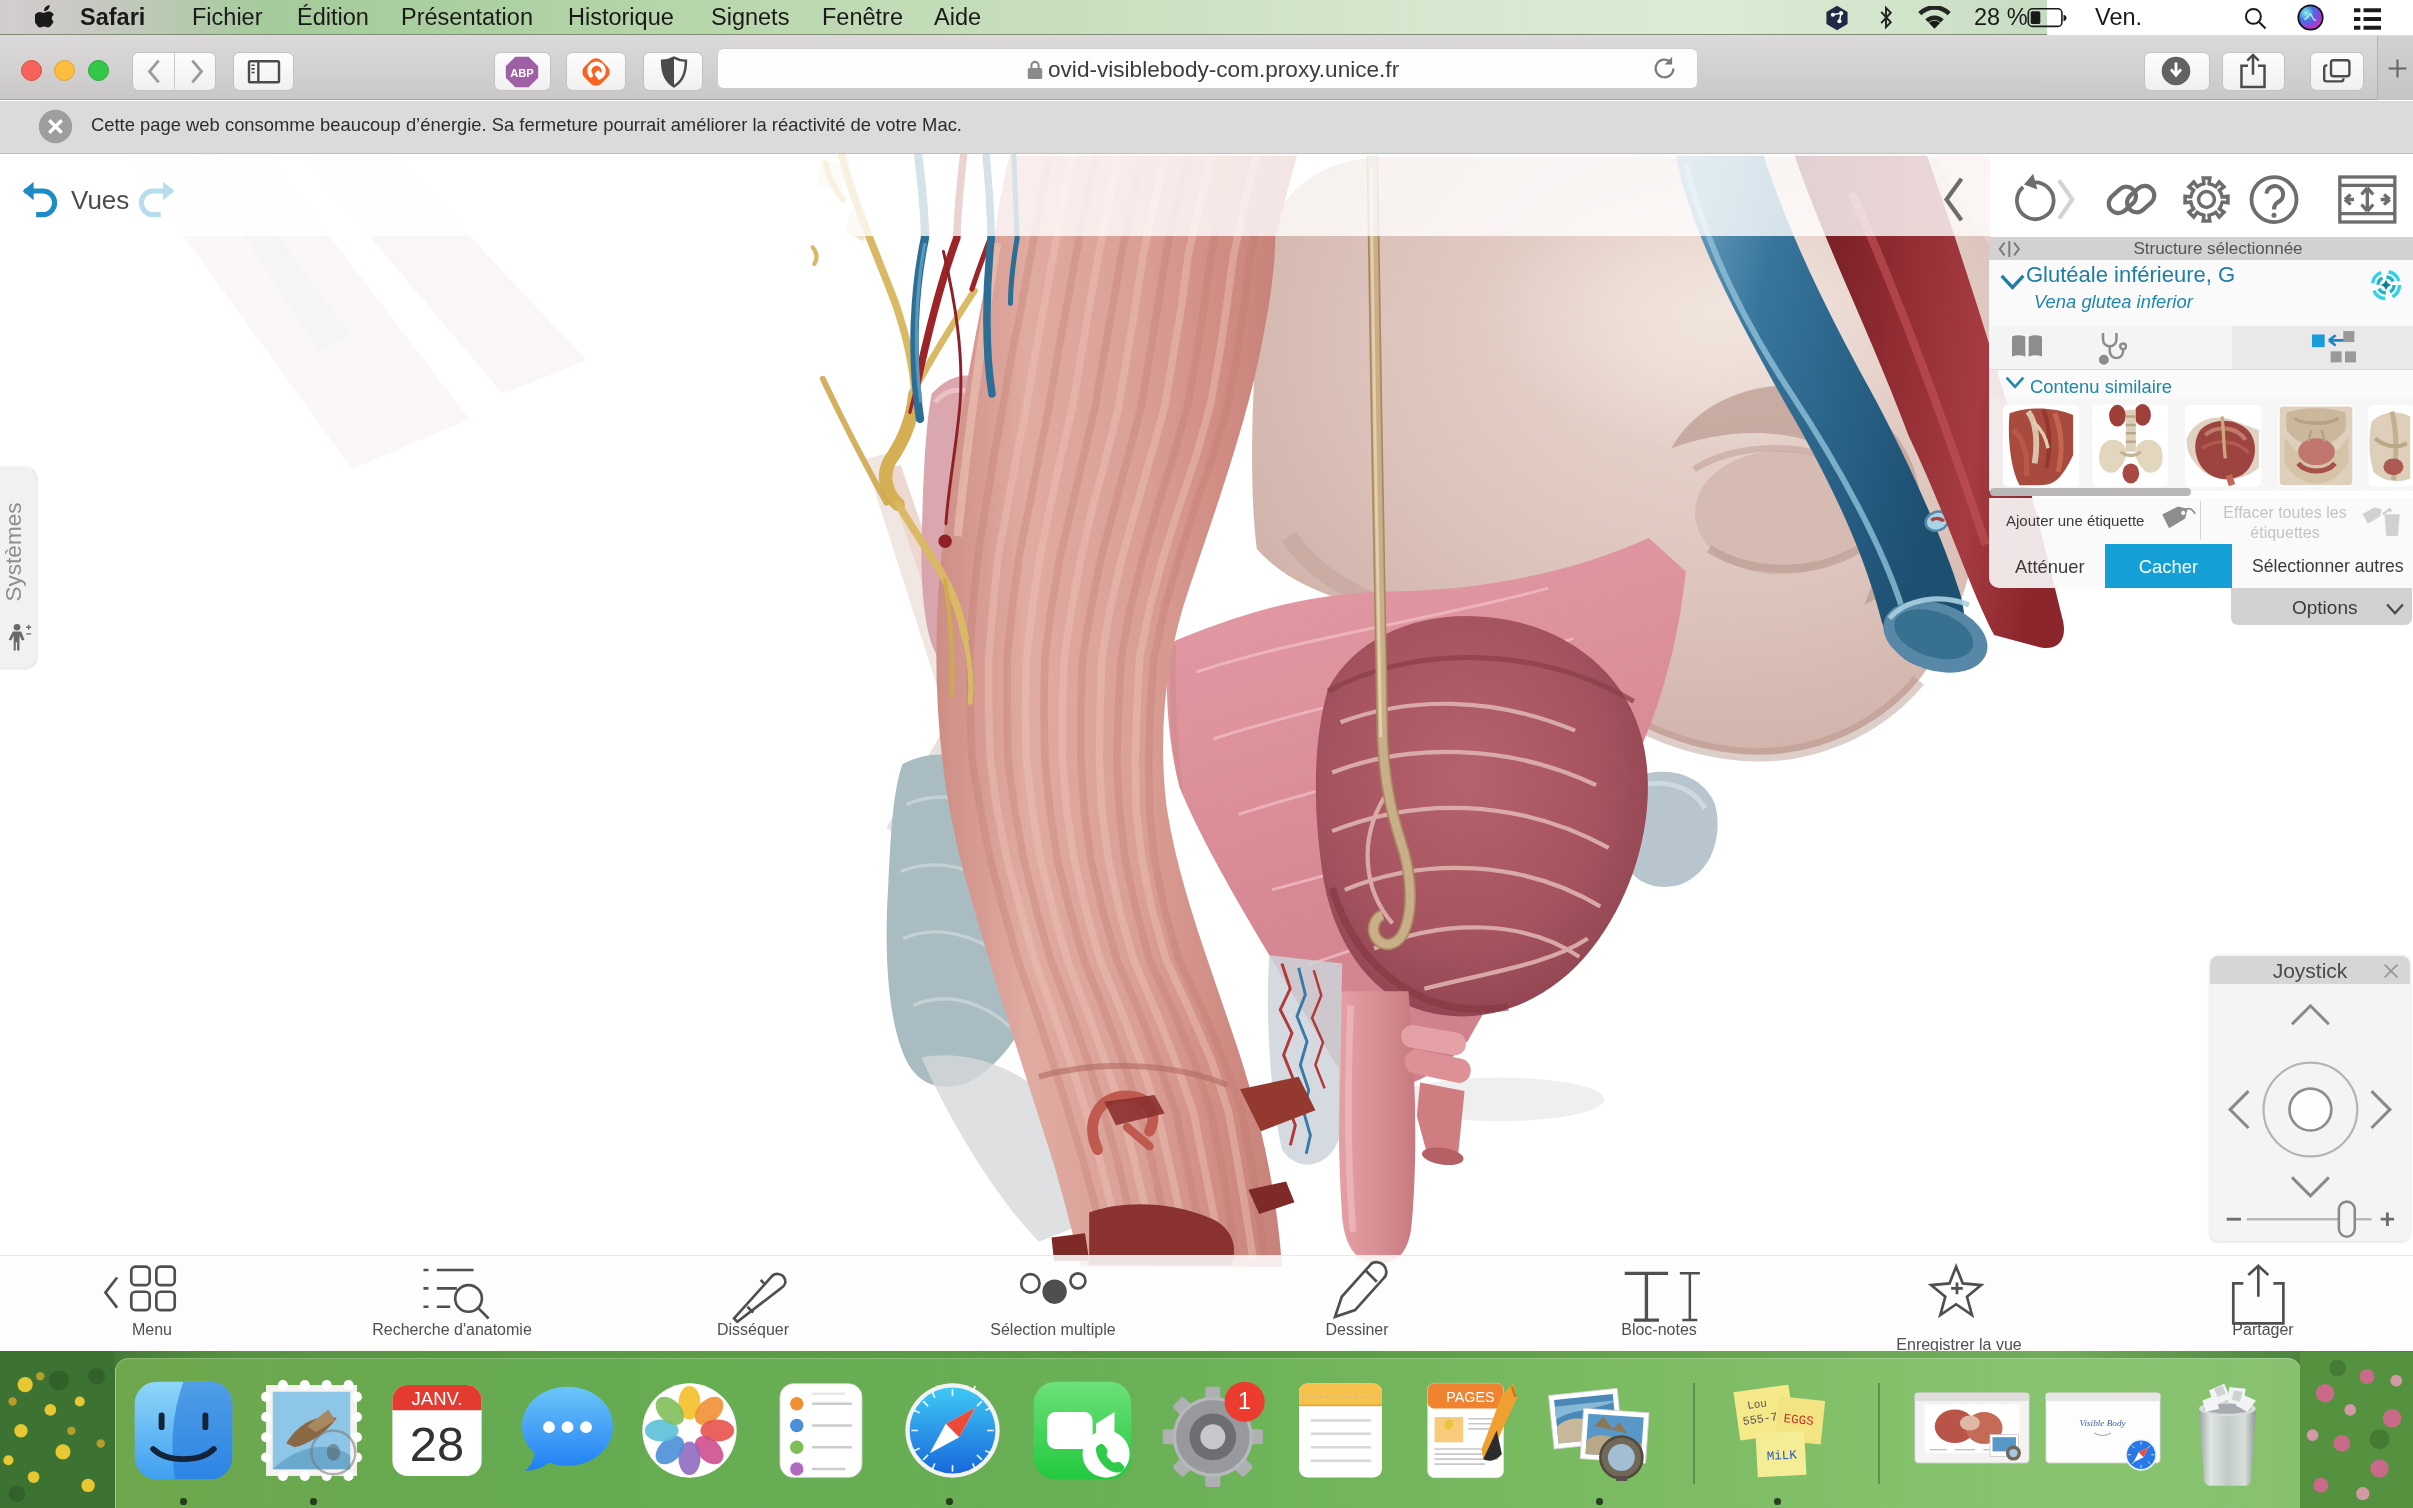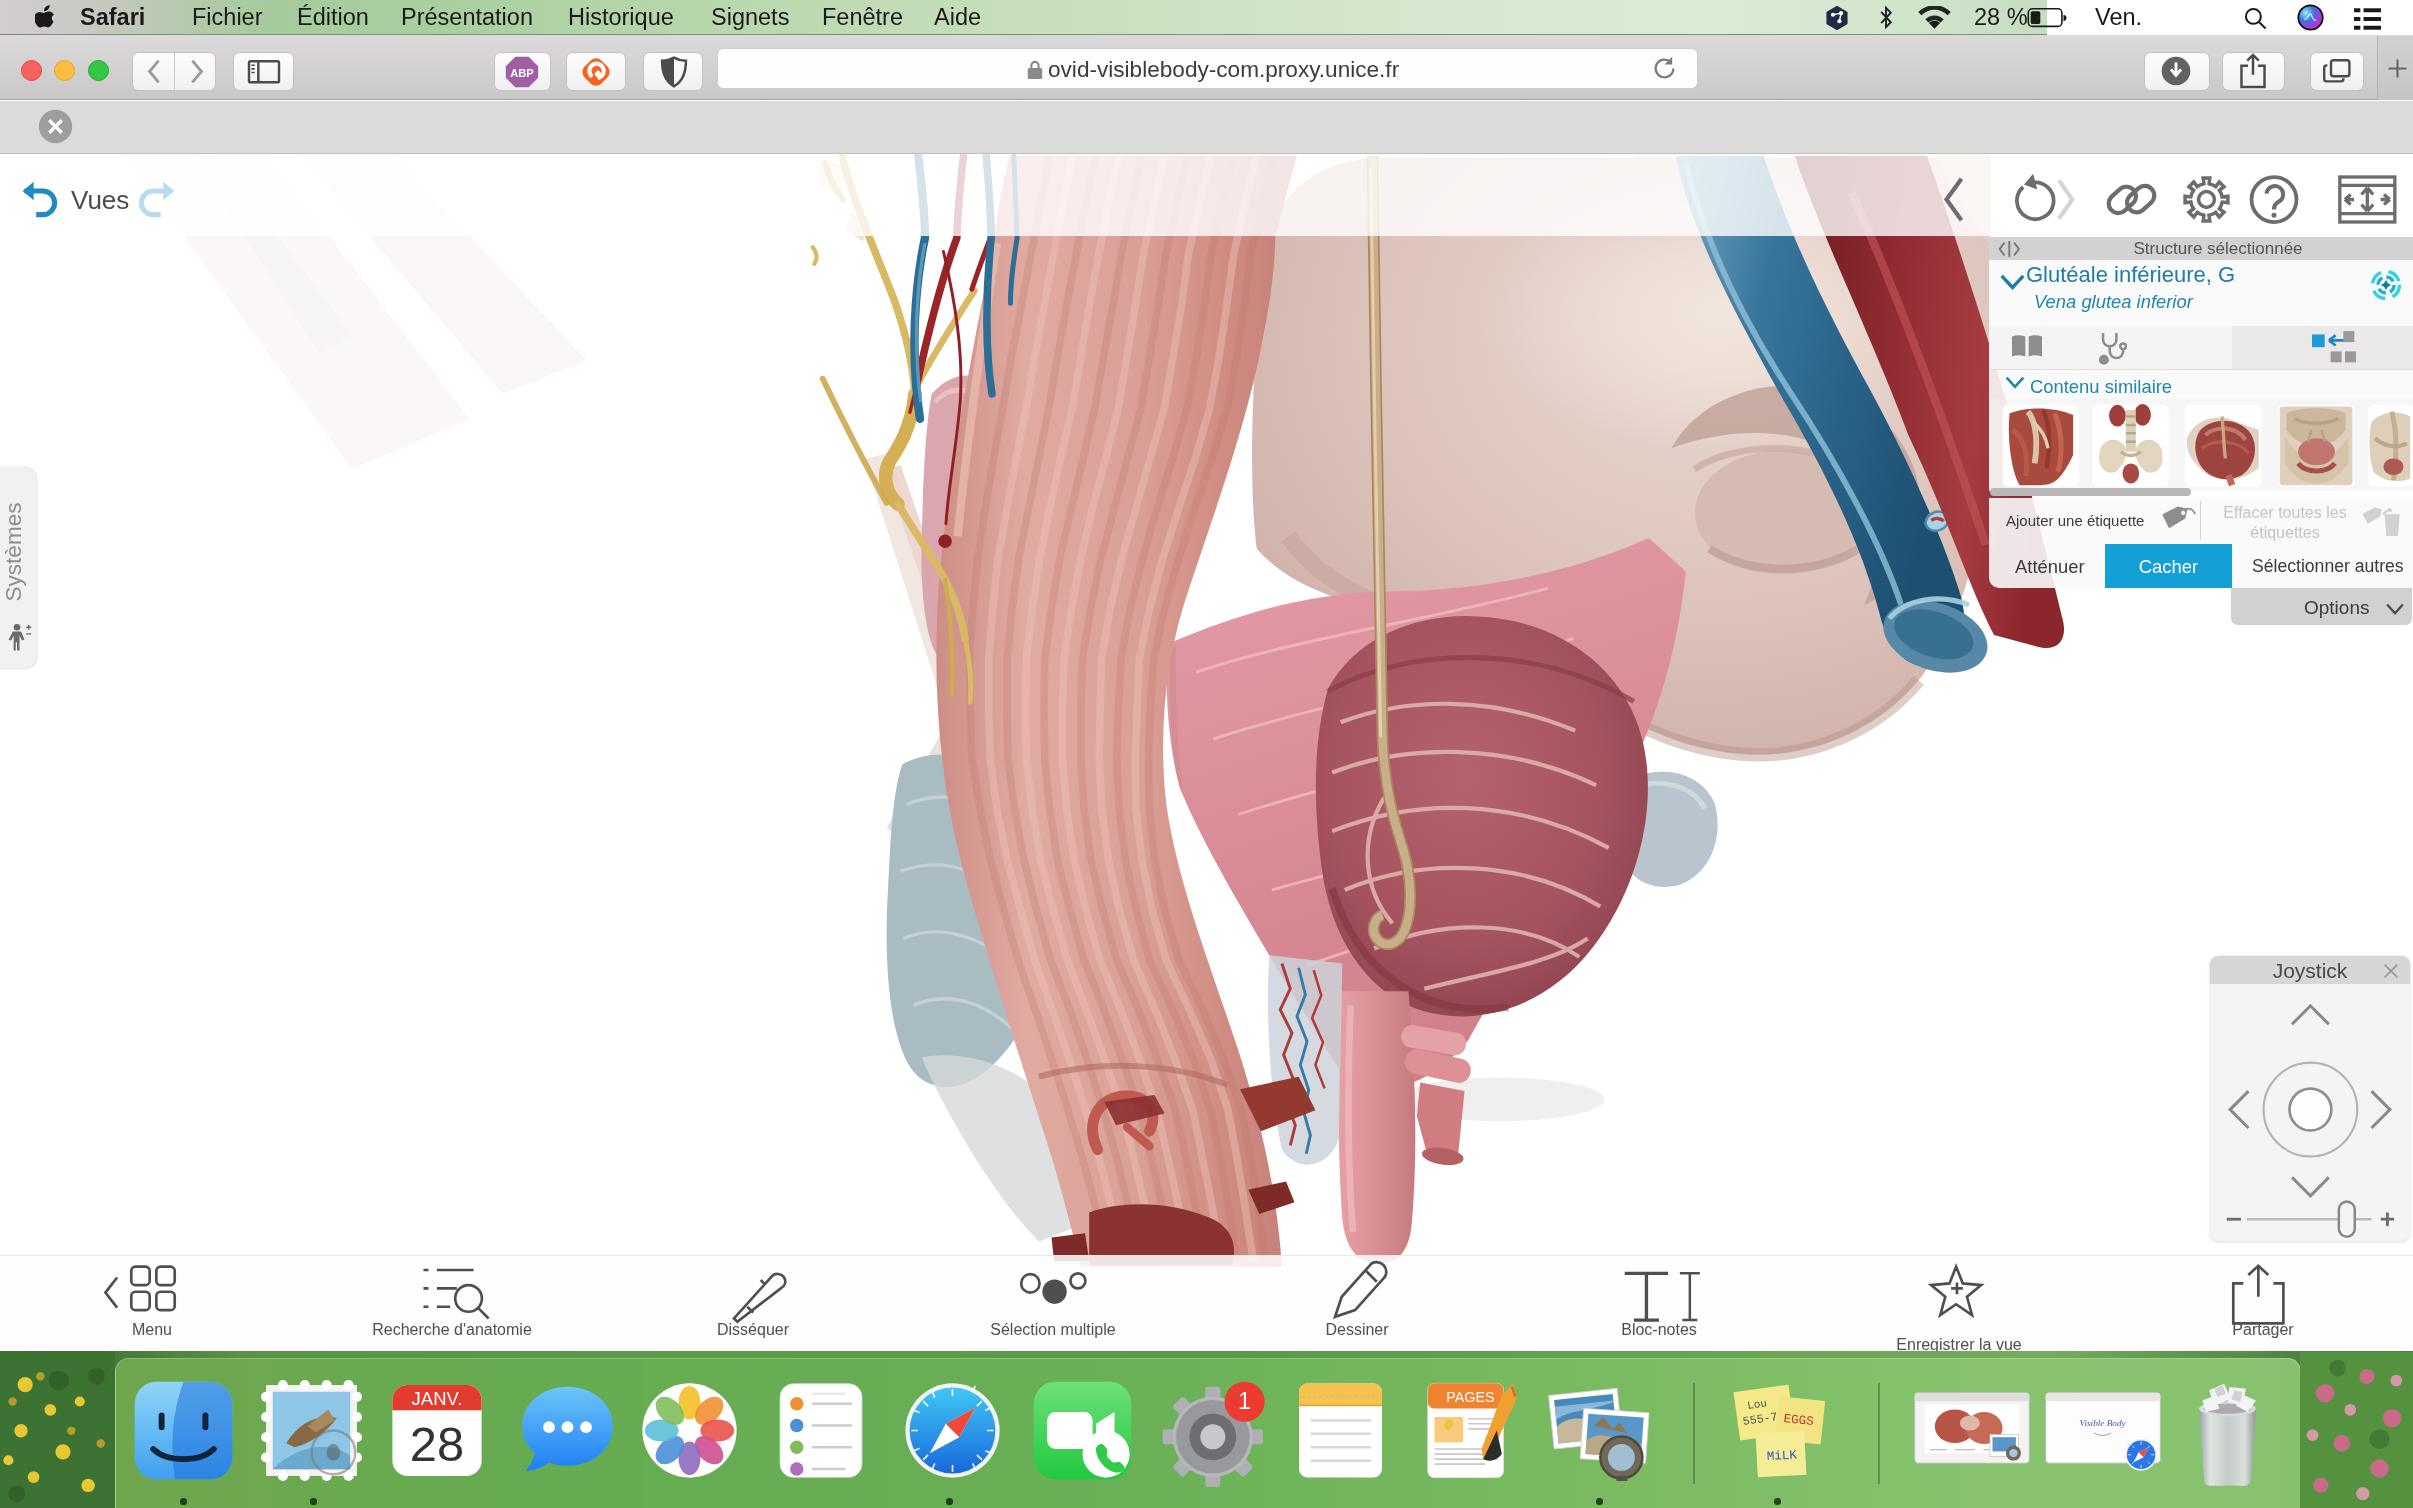--- a/index.html
+++ b/index.html
@@ -356,20 +356,21 @@
   <div class="abs" style="left:2377px;top:36px;width:37px;height:64px;background:linear-gradient(180deg,#d2d0d0,#c6c4c4);border-left:0.8px solid #b5b3b3;"></div>
   <svg class="abs" style="left:2387px;top:58px" width="21" height="21" viewBox="0 0 26 26">
       <path d="M13 2v22M2 13h22" stroke="#666" stroke-width="2.6"></path>
     </svg>
 
   <div class="abs" style="left:0;top:101px;width:2413px;height:53px;background:#dcdbdb;border-bottom:0.8px solid #c0bfbf;"></div>
   <svg class="abs" style="left:38px;top:109px" width="35" height="35" viewBox="0 0 42 42">
       <circle cx="21" cy="21" r="20" fill="#9f9d9d"></circle>
       <path d="M13.5 13.5l15 15M28.5 13.5l-15 15" stroke="#fff" stroke-width="4"></path>
     </svg>
+  <div class="abs" style="left:91px;top:114px;font-size:18.4px;color:#2d2d2d;">Cette page web consomme beaucoup d’énergie. Sa fermeture pourrait améliorer la réactivité de votre Mac.</div>
 
   <svg class="abs" style="left:16px;top:181px" width="42" height="37" viewBox="0 0 50 44">
       <path d="M24 40h8a14 14 0 0 0 0-28H10" fill="none" stroke="#1d8bc4" stroke-width="6"></path>
       <path d="M21 1 8 12l13 11z" fill="#1d8bc4"></path>
     </svg>
   <div class="abs" style="left:71px;top:185px;font-size:26px;color:#4c4c4c;">Vues</div>
   <svg class="abs" style="left:137px;top:181px" width="44" height="37" viewBox="0 0 52 44">
       <path d="M28 40h-9a14 14 0 0 1 0-28h23" fill="none" stroke="#b7dcee" stroke-width="6"></path>
       <path d="M31 1l13 11-13 11z" fill="#b7dcee"></path>
     </svg>
@@ -526,21 +527,21 @@
       <path d="M28 12h18l-2 26H30z" fill="#d2d0d0"></path>
       <path d="M26 12l8-6 2 3" stroke="#d2d0d0" stroke-width="3" fill="none"></path>
     </svg>
   <div class="rp-white abs" style="left:1989px;top:544px;width:116px;height:44px;border-radius:0 0 0 10px;"></div>
   <div class="abs" style="left:2105px;top:544px;width:127px;height:44px;background:#14a0d6;"></div>
   <div class="rp-white abs" style="left:2232px;top:544px;width:182px;height:44px;"></div>
   <div class="abs" style="left:2015px;top:556px;font-size:18.4px;color:#3b3b3b;">Atténuer</div>
   <div class="abs" style="left:2105px;top:556px;width:127px;text-align:center;font-size:18.4px;color:#fff;">Cacher</div>
   <div class="abs" style="left:2252px;top:556px;font-size:17.6px;white-space:nowrap;color:#3b3b3b;">Sélectionner autres</div>
   <div class="abs" style="left:2231px;top:588px;width:181px;height:37px;background:#d2d0d0;border-radius:0 0 6.7px 6.7px;"></div>
-  <div class="abs" style="left:2292px;top:597px;font-size:19px;color:#3b3b3b;margin-left:12px;">Options</div>
+  <div class="abs" style="left:2292px;top:597px;font-size:19px;color:#3b3b3b;">Options</div>
   <svg class="abs" style="left:2385px;top:603px" width="20" height="12.6" viewBox="0 0 24 16">
       <path d="M2 2l10 11L22 2" fill="none" stroke="#4c4c4c" stroke-width="3"></path>
     </svg>
 
   <div class="abs" style="left:2210px;top:956px;width:200px;height:285px;background:#f5f4f4;border-radius:8.4px;box-shadow:0 0.8px 3.4px rgba(0,0,0,0.15);"></div>
   <div class="abs" style="left:2210px;top:956px;width:200px;height:28px;background:#d7d5d5;border-radius:8.4px 8.4px 0 0;"></div>
   <div class="abs" style="left:2210px;top:959px;width:200px;text-align:center;font-size:21px;color:#4a4a4a;">Joystick</div>
   <svg class="abs" style="left:2383px;top:963px" width="16" height="16" viewBox="0 0 20 20">
       <path d="M2 2l16 16M18 2 2 18" stroke="#9a9898" stroke-width="2.2"></path>
     </svg>

